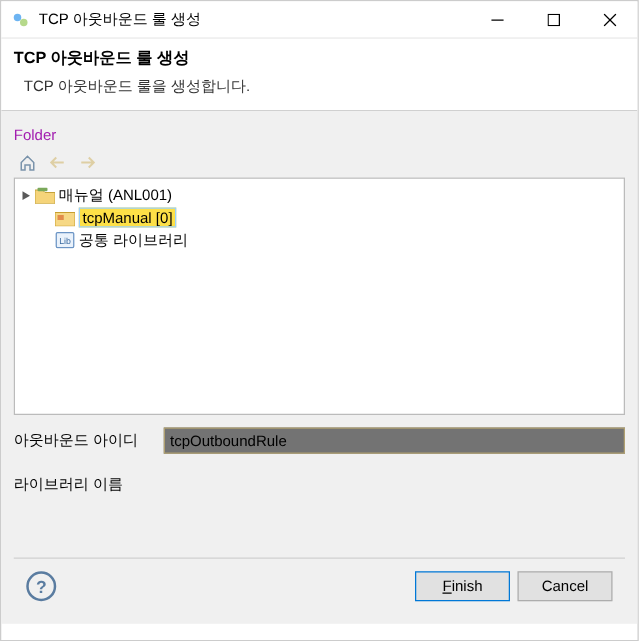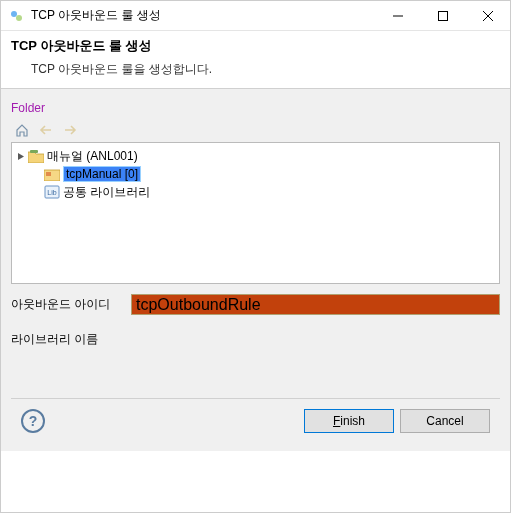--- a/index.html
+++ b/index.html
@@ -49,21 +49,21 @@
       border-bottom: 1px solid #d0d0d0;
       background: #fff;
     }
     .banner-title {
       font-size: 13px;
       font-weight: bold;
       margin-bottom: 6px;
     }
     .banner-desc {
       font-size: 12px;
-      margin-left: 20px;
+      margin-left: 8px;
       color: #333;
     }
     
     .main {
       background: #f0f0f0;
       padding: 12px 10px 8px 10px;
     }
     .folder-label {
       font-size: 12px;
       color: #a21caf;
@@ -80,21 +80,21 @@
       display: flex;
       align-items: center;
       justify-content: center;
       opacity: 0.45;
     }
     .tb-btn.active { opacity: 1; }
     
     .tree {
       background: #fff;
       border: 1px solid #bbb;
-      height: 142px;
+      height: 190px;
       padding: 4px 2px;
       overflow: auto;
     }
     .tree-row {
       display: flex;
       align-items: center;
       height: 18px;
       white-space: nowrap;
       font-size: 12px;
     }
@@ -105,21 +105,21 @@
       color: #555;
       font-size: 10px;
     }
     .tree-row .icon {
       width: 16px; height: 16px;
       display: flex; align-items: center; justify-content: center;
       margin-right: 3px;
     }
     .tree-label { color: #000; }
     .tree-row.selected .tree-label {
-      background: #3b82f6;
+      background: #fde047;
       border: 1px solid #99d1ff;
       padding: 0 2px;
     }
     .indent-1 { padding-left: 0px; }
     .indent-2 { padding-left: 16px; }
     
     .form {
       margin-top: 10px;
     }
     .form-row {
@@ -127,22 +127,22 @@
       align-items: center;
       margin-bottom: 16px;
     }
     .form-label {
       width: 120px;
       font-size: 12px;
     }
     .form-input {
       flex: 1;
       border: 1px solid #b0a070;
-      background: #c2410c;
-      font-size: 16px;
+      background: #737373;
+      font-size: 12px;
       padding: 2px 4px;
       height: 21px;
       font-family: inherit;
     }
     
     .divider {
       height: 1px;
       background: #d0d0d0;
       margin: 50px 0 10px 0;
     }
@@ -159,21 +159,21 @@
       border-radius: 50%;
       display: flex;
       align-items: center;
       justify-content: center;
       color: #5a7ca0;
       font-weight: bold;
       font-size: 14px;
     }
     .footer-spacer { flex: 1; }
     .btn {
-      width: 90px;
+      width: 76px;
       height: 24px;
       border: 1px solid #adadad;
       background: #e1e1e1;
       font-size: 12px;
       margin-left: 6px;
       display: flex;
       align-items: center;
       justify-content: center;
       cursor: default;
     }

